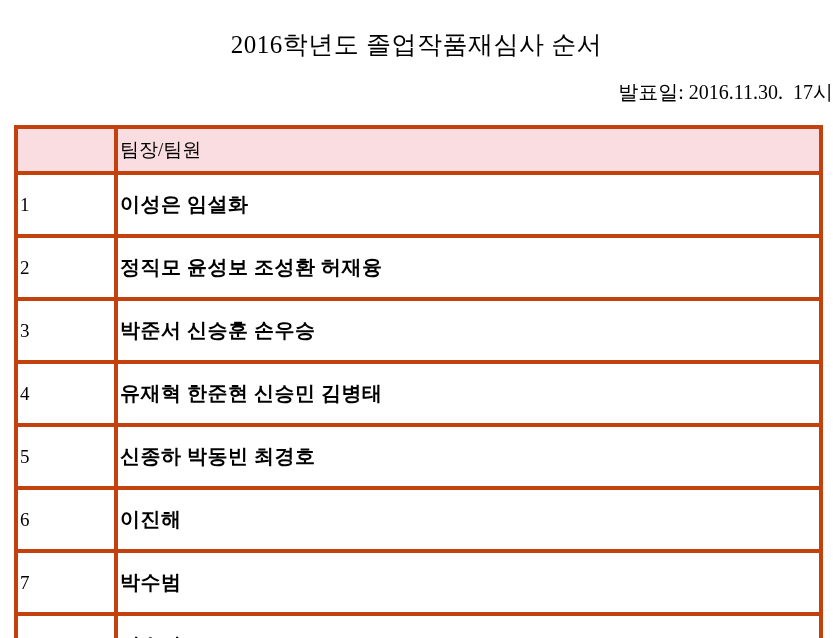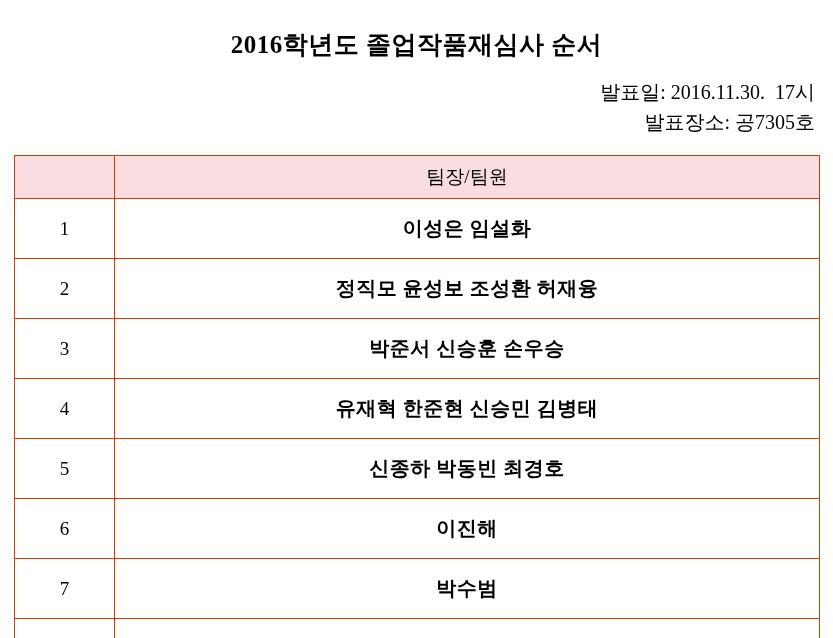--- a/index.html
+++ b/index.html
@@ -17,49 +17,48 @@
   .page {
     position: relative;
     width: 833px;
     height: 638px;
     box-sizing: border-box;
   }
   .doc-title {
     text-align: center;
     font-family: "Liberation Serif", serif;
     font-size: 25px;
-    font-weight: bold;
+    font-weight: normal;
     letter-spacing: 0.5px;
     margin-top: 28px;
     margin-bottom: 0;
   }
   .meta-block {
     margin-top: 16px;
-    padding-right: 18px;
     text-align: right;
     font-size: 20px;
     line-height: 1.5;
   }
   .meta-line {
     display: block;
     white-space: pre;
   }
   .table-wrap {
     margin: 18px 14px 0 14px;
   }
   table.schedule {
     width: 805px;
     border-collapse: collapse;
     table-layout: fixed;
   }
   table.schedule th,
   table.schedule td {
-    border: 1px solid #c2410c;
+    border: 4px solid #c2410c;
     padding: 2px;
-    text-align: center;
+    text-align: left;
     vertical-align: middle;
     font-size: 19px;
     font-family: "Liberation Serif", serif;
   }
   table.schedule thead th {
     background: #fadde0;
     height: 38px;
     font-weight: normal;
     font-size: 19px;
   }
@@ -80,21 +79,20 @@
 </style>
 </head>
 <body>
 
 <div class="page">
 
   <h1 class="doc-title">2016학년도 졸업작품재심사 순서</h1>
 
   <div class="meta-block">
     <span class="meta-line">발표일: 2016.11.30.  17시</span>
-    <span class="meta-line">발표장소: 공7305호</span>
   </div>
 
   <div class="table-wrap">
     <table class="schedule">
       <colgroup>
         <col class="col-num">
         <col class="col-members">
       </colgroup>
       <thead>
         <tr>

